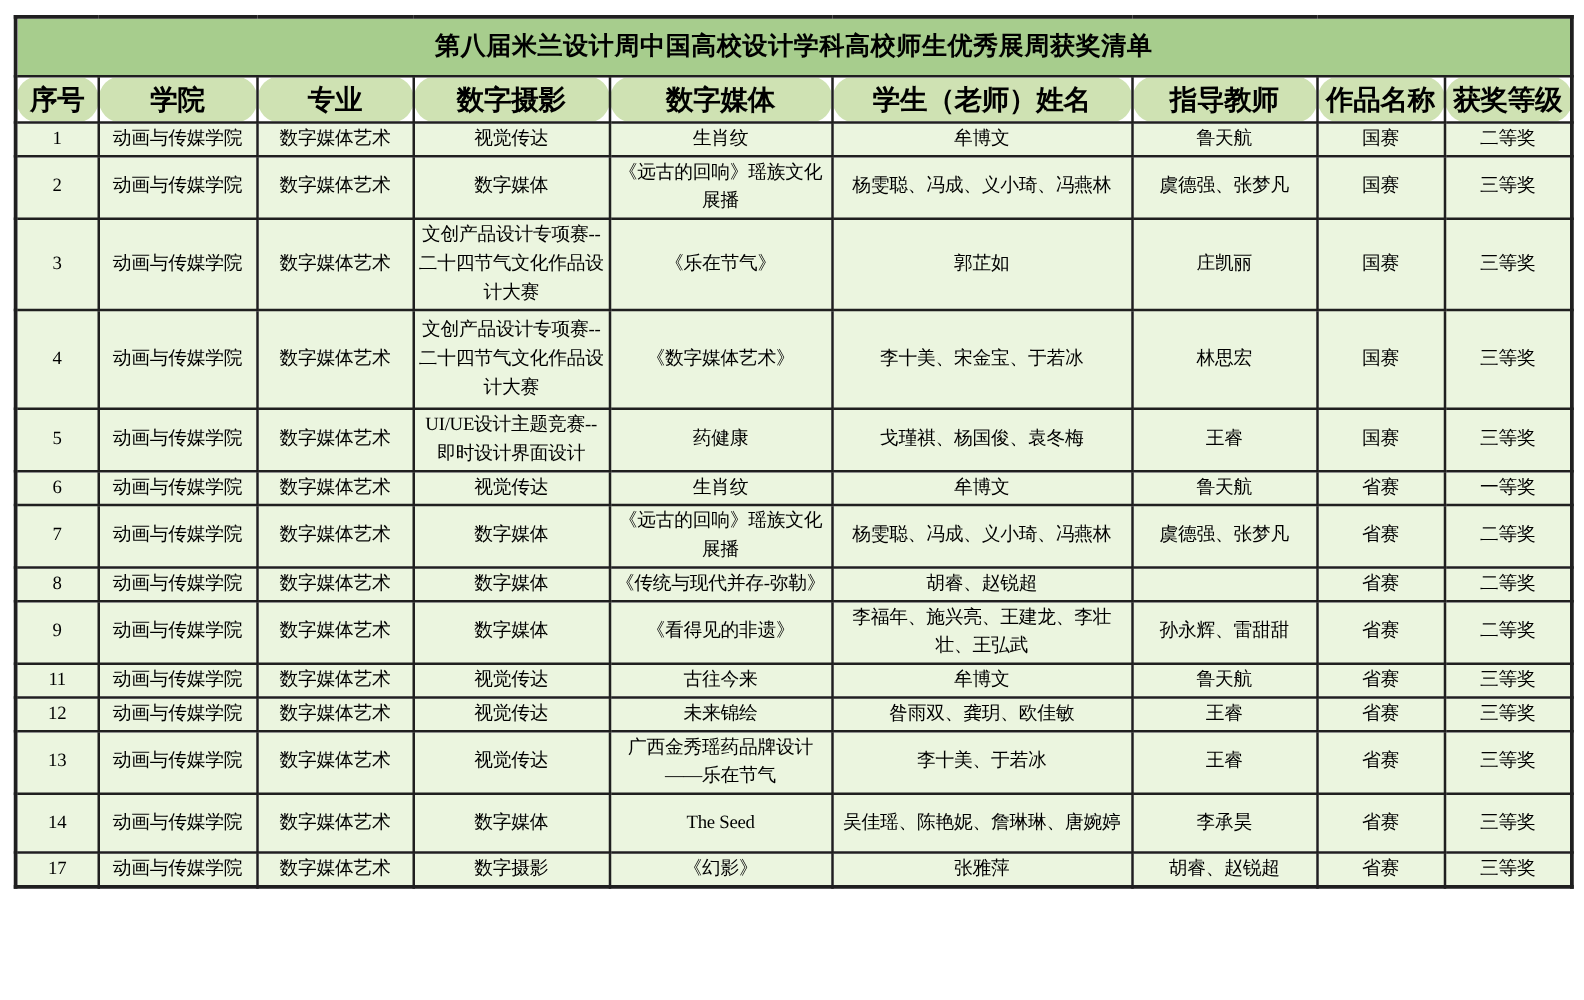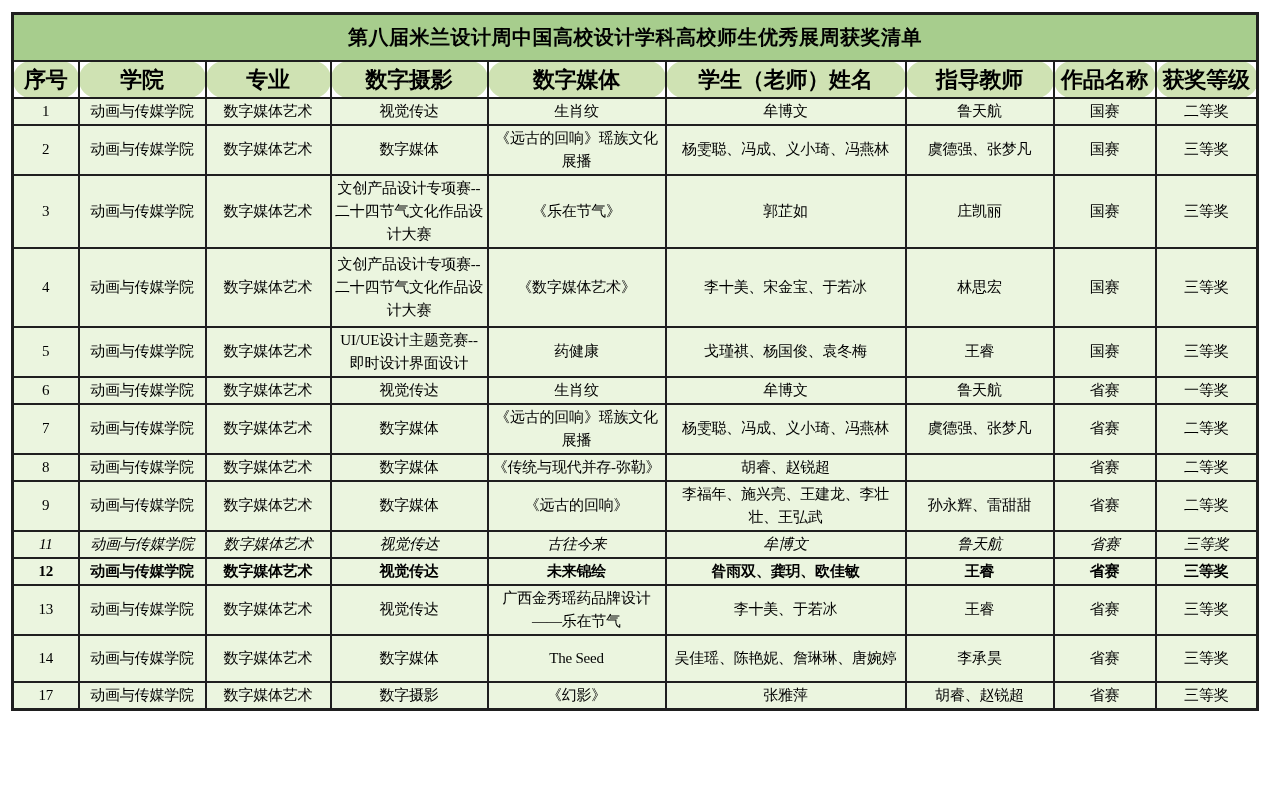--- a/index.html
+++ b/index.html
@@ -173,38 +173,38 @@
           <td>胡睿、赵锐超</td>
           <td></td>
           <td>省赛</td>
           <td>二等奖</td>
         </tr>
         <tr style="height: 48px;">
           <td>9</td>
           <td>动画与传媒学院</td>
           <td>数字媒体艺术</td>
           <td>数字媒体</td>
-          <td>《远古的回响》</td>
+          <td>《看得见的非遗》</td>
           <td>李福年、施兴亮、王建龙、李壮壮、王弘武</td>
           <td>孙永辉、雷甜甜</td>
           <td>省赛</td>
           <td>二等奖</td>
         </tr>
-        <tr style="height: 26px; font-style: italic;">
+        <tr style="height: 26px;">
           <td>11</td>
           <td>动画与传媒学院</td>
           <td>数字媒体艺术</td>
           <td>视觉传达</td>
           <td>古往今来</td>
           <td>牟博文</td>
           <td>鲁天航</td>
           <td>省赛</td>
           <td>三等奖</td>
         </tr>
-        <tr style="height: 25px; font-weight: bold;">
+        <tr style="height: 25px;">
           <td>12</td>
           <td>动画与传媒学院</td>
           <td>数字媒体艺术</td>
           <td>视觉传达</td>
           <td>未来锦绘</td>
           <td>昝雨双、龚玥、欧佳敏</td>
           <td>王睿</td>
           <td>省赛</td>
           <td>三等奖</td>
         </tr>

